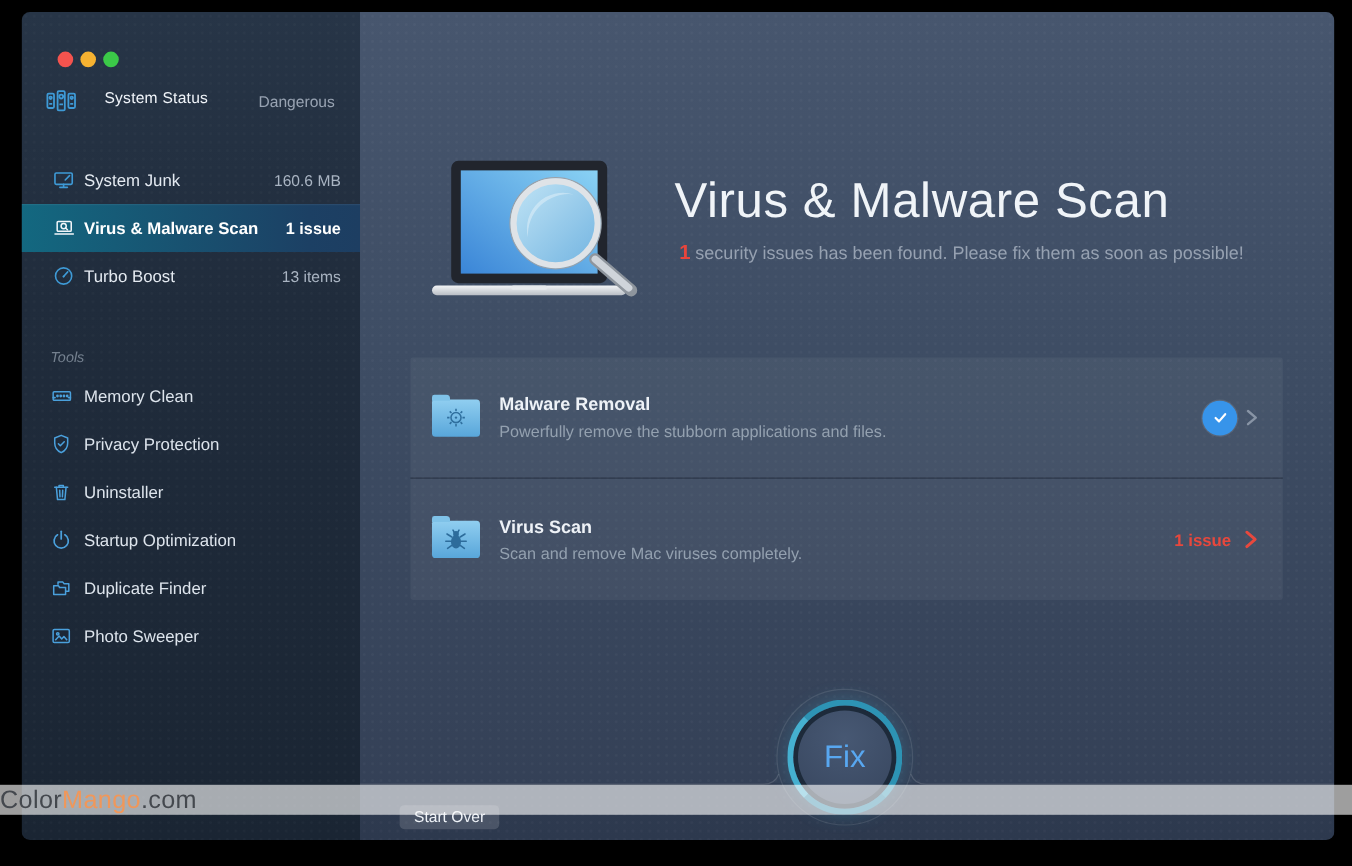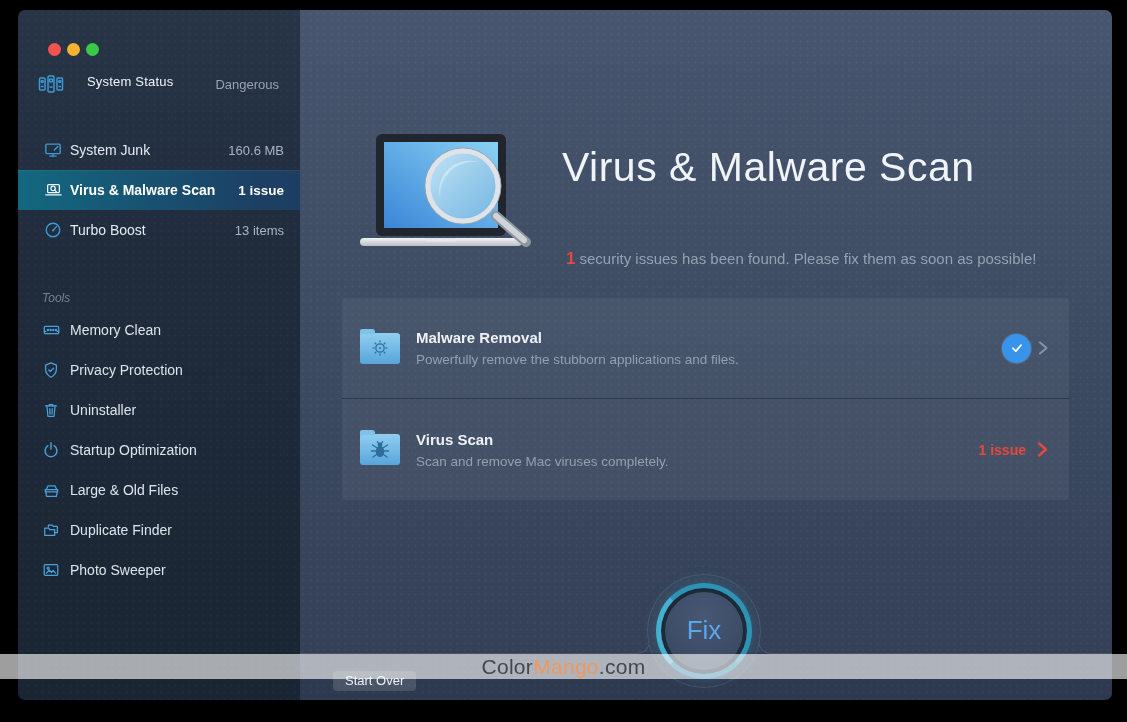--- a/index.html
+++ b/index.html
@@ -45,21 +45,21 @@
   
   .main { position:relative; width:812px; height:100%;
           background:linear-gradient(180deg,#47566e 0%, #3d4c63 45%, #333f55 100%); }
   .main::before { content:''; position:absolute; inset:0;
           background-image:radial-gradient(rgba(255,255,255,0.03) 1px, transparent 1.2px);
           background-size:7px 7px; pointer-events:none; }
 
   .hero-art { position:absolute; left:50px; top:118px; width:200px; height:132px; }
   .page-title { position:absolute; left:262px; top:134px; font-size:41px; font-weight:200;
                 color:#f0f4f8; letter-spacing:.5px; }
-  .page-sub { position:absolute; left:266px; top:191px; font-size:15px; color:#96a1b1;margin-top:48px; }
+  .page-sub { position:absolute; left:266px; top:191px; font-size:15px; color:#96a1b1; }
   .page-sub .alert-count { color:#e8453c; font-weight:bold; font-size:17px; margin-right:4px; }
 
   .panel { position:absolute; left:42px; top:288px; width:727px; height:202px;
            background:rgba(255,255,255,0.05); border-radius:2px; }
   .card-row { position:relative; height:101px; display:flex; align-items:center; padding:0 18px; }
   .card-row.first { border-bottom:1px solid rgba(13,21,33,0.45); }
   .folder { position:relative; width:40px; height:31px; margin-right:16px; flex:0 0 auto;
             background:linear-gradient(180deg,#90cef0,#58a6da); border-radius:2px 3px 3px 3px; }
   .folder::before { content:''; position:absolute; top:-4px; left:0; width:15px; height:5px;
             background:#7fc2e8; border-radius:2px 3px 0 0; }
@@ -82,21 +82,21 @@
              border:5px solid #2d93b4; border-left-color:#45b0d0; border-bottom-color:#2482a4;
              box-shadow:inset 0 0 0 4px #1d2a3a, 0 0 16px rgba(64,170,205,0.28);
              background:radial-gradient(circle at 50% 32%, #475873 0%, #3b4a63 70%, #36445c 100%);
              color:#58a7f0; font-size:26px; text-align:center; line-height:84px; cursor:pointer; }
   .start-over { position:absolute; left:33px; top:661px; height:20px; line-height:20px;
                 padding:0 12px; border-radius:4px; background:rgba(255,255,255,0.14);
                 font-size:13px; color:#eef2f7; cursor:pointer; }
 
   
   .watermark { position:absolute; left:0; top:654px; width:1127px; height:25px;
-               background:rgba(255,255,255,0.62); z-index:50; text-align:center;
+               background:rgba(255,255,255,0.62); z-index:50; text-align:left;
                font-size:21px; line-height:25px; letter-spacing:.3px; }
   .wm-dark { color:#44484e; } .wm-orange { color:#f0975a; }
 
   svg { display:block; }
 </style>
 </head>
 <body>
 
 <div class="stage">
   <div class="window">
@@ -203,30 +203,20 @@
           <span class="t-label">Uninstaller</span>
         </div>
         <div class="tool-row">
           <span class="t-icon">
             <svg width="18" height="18" viewBox="0 0 20 20" fill="none" stroke="#4aa0dc" stroke-width="1.6" stroke-linecap="round">
               <path d="M6.6 5.2 A6.6 6.6 0 1 0 13.4 5.2"></path>
                 <line x1="10" y1="2" x2="10" y2="9"></line>
             </svg>
           </span>
           <span class="t-label">Startup Optimization</span>
-        </div>
-        <div class="tool-row">
-          <span class="t-icon">
-            <svg width="19" height="18" viewBox="0 0 20 20" fill="none" stroke="#4aa0dc" stroke-width="1.4" stroke-linecap="round" stroke-linejoin="round">
-              <path d="M3 9.5 h14 l-1.6 7.5 h-10.8 Z"></path>
-              <path d="M4.2 9.5 L6 5.5 h8 l1.8 4"></path>
-                <line x1="3" y1="12" x2="17" y2="12"></line>
-            </svg>
-          </span>
-          <span class="t-label">Large &amp; Old Files</span>
         </div>
         <div class="tool-row">
           <span class="t-icon">
             <svg width="19" height="18" viewBox="0 0 20 20" fill="none" stroke="#4aa0dc" stroke-width="1.4" stroke-linejoin="round">
               <path d="M6.5 7 V4.5 h4.5 l1 1.5 h4.5 V13 h-3"></path>
               <path d="M2.5 16 V8 h4.5 l1 1.5 h5.5 V16 Z"></path>
             </svg>
           </span>
           <span class="t-label">Duplicate Finder</span>
         </div>

